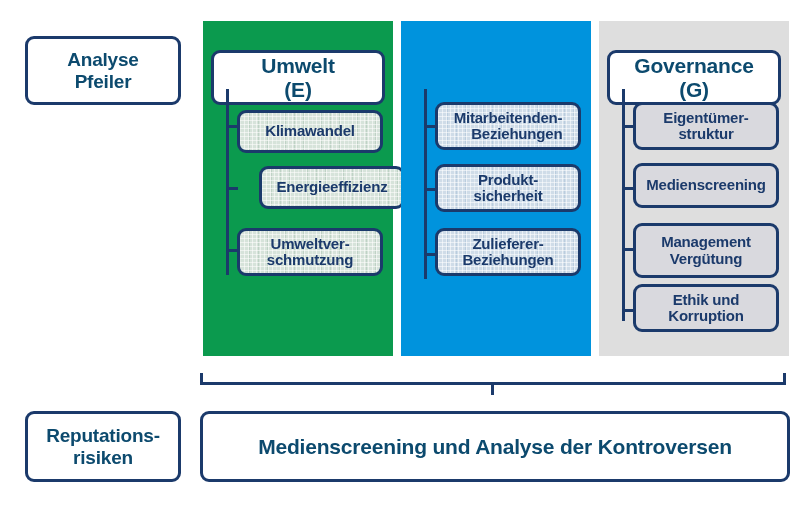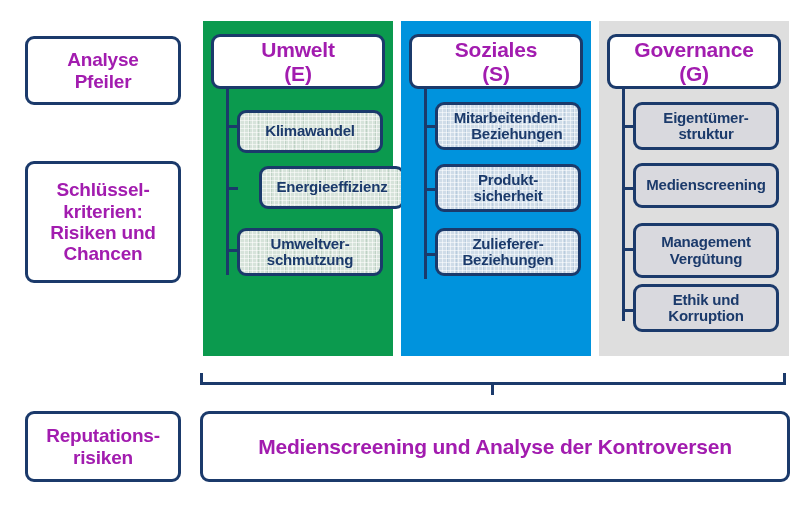--- a/index.html
+++ b/index.html
@@ -15,21 +15,21 @@
   .rbox{
     position:absolute;
     box-sizing:border-box;
     border:3px solid #1B3A6B;
     border-radius:9px;
     background:#ffffff;
     display:flex;
     align-items:center;
     justify-content:center;
     text-align:center;
-    color:#a21caf;
+    color:#0c4a6e;
     font-weight:bold;
     line-height:1.12;
     letter-spacing:-0.2px;
   }
 
   
   .leftlabel{ font-size:19px; }
   #lbl-pillar   { left:25px;  top:36px;  width:156px; height:69px;  font-size:19px;}
   #lbl-criteria { left:25px;  top:161px; width:156px; height:122px; font-size:19px;}
   #lbl-reput    { left:25px;  top:411px; width:156px; height:71px;  font-size:19px;}
@@ -42,21 +42,21 @@
     height:335px;
     box-sizing:border-box;
   }
   #panel-e{ left:203px; background:#0B9A4E; }
   #panel-s{ left:401px; background:#0093DD; }
   #panel-g{ left:599px; background:#DEDEDE; }
 
   
   .panel-head{
     position:absolute;
-    left:8px; top:13px;
+    left:8px; top:29px;
     width:174px; height:55px;
     font-size:21px;
   }
 
   
   .trunk{
     position:absolute;
     width:3px;
     background:#1B3A6B;
     left:23px;
@@ -139,23 +139,20 @@
 </style>
 </head>
 <body>
 
 <div id="stage">
 
   <div class="rbox leftlabel" id="lbl-pillar">
     <span>Analyse<br>Pfeiler</span>
   </div>
 
-  <div class="rbox leftlabel" id="lbl-criteria">
-    <span>Schlüssel-<br>kriterien:<br>Risiken und<br>Chancen</span>
-  </div>
 
   <div class="rbox leftlabel" id="lbl-reput">
     <span>Reputations-<br>risiken</span>
   </div>
 
   <div class="panel" id="panel-e">
     <div class="rbox panel-head">
       <span>Umwelt<br>(E)</span>
     </div>
 
@@ -169,23 +166,20 @@
     </div>
     <div class="sub tex-green" style="top:145px;height:43px;margin-left:22px;">
       <span>Energieeffizienz</span>
     </div>
     <div class="sub tex-green" style="top:207px;height:48px;">
       <span>Umweltver-<br>schmutzung</span>
     </div>
   </div>
 
   <div class="panel" id="panel-s">
-    <div class="rbox panel-head">
-      <span>Soziales<br>(S)</span>
-    </div>
 
     <div class="trunk" style="top:68px;height:190px;"></div>
     <div class="stub" style="top:104px;"></div>
     <div class="stub" style="top:167px;"></div>
     <div class="stub" style="top:232px;"></div>
 
     <div class="sub tex-blue" style="top:81px;height:48px;text-align:right;">
       <span>Mitarbeitenden-<br>Beziehungen</span>
     </div>
     <div class="sub tex-blue" style="top:143px;height:48px;">

